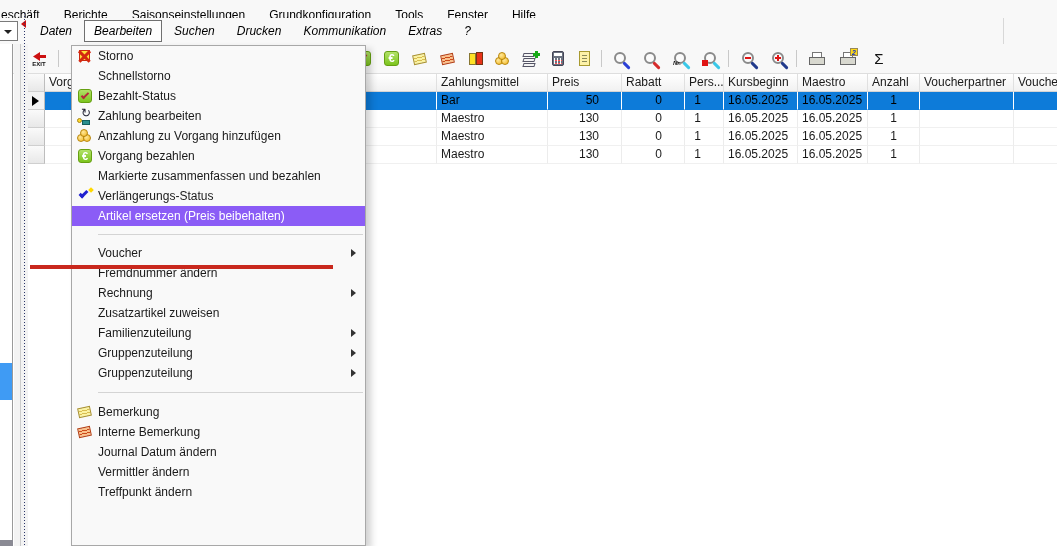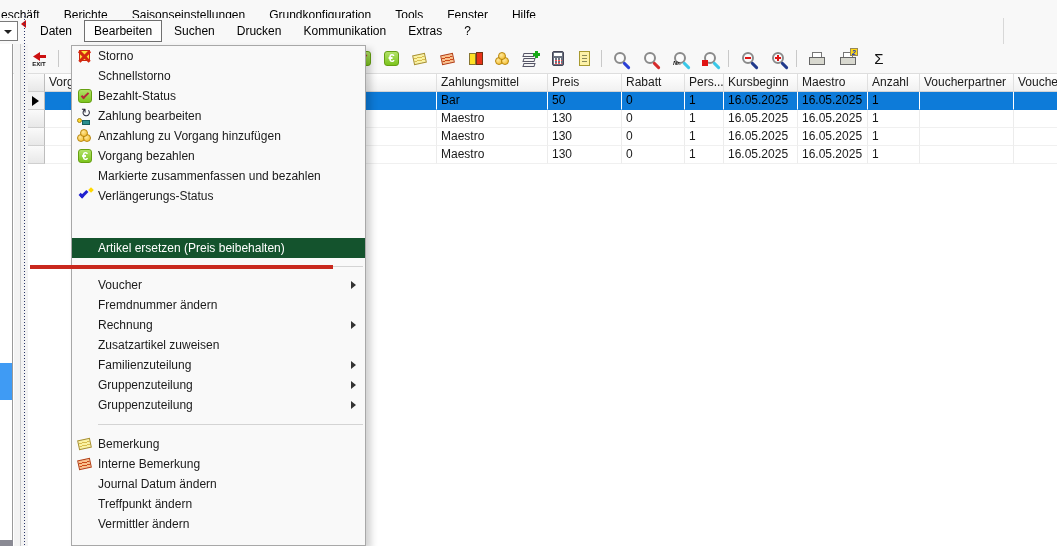--- a/index.html
+++ b/index.html
@@ -15,21 +15,21 @@
 
   
   #menubar2 { position:absolute; left:0; top:18px; width:1057px; height:26px; background:#f8f8f8; }
   #combo { position:absolute; left:-10px; top:3px; width:28px; height:20px; background:#ffffff; border:1px solid #7a7a7a; }
   #combo .dn { position:absolute; right:5px; top:8px; width:0; height:0;
     border-left:4px solid transparent; border-right:4px solid transparent; border-top:4px solid #222; }
   #redtri { position:absolute; left:21px; top:2px; width:0; height:0;
     border-top:4px solid transparent; border-bottom:4px solid transparent; border-right:5px solid #cc1111; }
   .gripdots { position:absolute; left:24px; top:13px; width:1px; height:533px;
     background:repeating-linear-gradient(#2b3568 0 1px, transparent 1px 3px); }
-  #menubar2 .items { position:absolute; left:30px; top:0; height:26px; display:flex; align-items:center; }
+  #menubar2 .items { position:absolute; left:30px; top:0; height:26px; display:flex; align-items:center;font-style:italic; }
   #menubar2 .m2 { font-size:12px; padding:4px 10px; margin-right:2px; color:#000; }
   #menubar2 .m2.open { border:1px solid #707070; background:#fdfdfd; padding:3px 9px;text-align:right; }
   #bandline { position:absolute; left:1003px; top:0; width:1px; height:26px; background:#d8d8d8; }
 
   
   #toolbar { position:absolute; left:0; top:44px; width:1057px; height:30px; background:#f8f8f8; border-bottom:1px solid #dedede; }
   .tbtn { position:absolute; top:2px; width:26px; height:26px; display:flex; flex-direction:column; align-items:center; justify-content:center; }
   .tsep { position:absolute; top:6px; width:1px; height:17px; background:#c9c9c9; }
   .exitlab { font-size:6px; font-weight:bold; color:#111; margin-top:0px; }
   .ico { position:relative; display:inline-block; width:16px; height:16px; }
@@ -79,37 +79,37 @@
   #strip-b { position:absolute; left:14px; top:44px; width:7px; height:502px; background:#f3f3f3; border-right:1px solid #cccccc; }
   #strip-c { position:absolute; left:21px; top:44px; width:7px; height:502px; background:#f3f3f3; }
   #bluerect { position:absolute; left:0; top:363px; width:12px; height:37px; background:#3f9bf4; z-index:3; }
   #stripfoot { position:absolute; left:0; top:540px; width:13px; height:6px; background:#8a8a94; z-index:3; }
 
   
   #grid { position:absolute; left:28px; top:74px; z-index:1; }
   .trow { display:flex; height:18px; }
   .cell { height:18px; font-size:12px; line-height:17px; padding:0 4px; overflow:hidden; white-space:nowrap;
     border-right:1px solid #ececec; border-bottom:1px solid #f0f0f0; background:#ffffff; }
-  .num { padding-right:8px; }
+  .num { text-align:right; padding-right:22px; }
   .c0 { width:17px; padding:0; } .c1 { width:392px; } .c2 { width:111px; } .c3 { width:74px; } .c4 { width:63px; }
   .c5 { width:39px; } .c6 { width:74px; } .c7 { width:70px; } .c8 { width:52px; } .c9 { width:94px; } .c10 { width:60px; }
   .thead .cell { background:linear-gradient(#ffffff,#f1f1f1); border-right:1px solid #e0e0e0; border-bottom:1px solid #d4d4d4; }
   .selcol { background:linear-gradient(#fafafa,#e8e8e8) !important; border-right:1px solid #bdbdbd !important; border-bottom:1px solid #cfcfcf !important; position:relative; }
   .sel .cell { background:#0d7bd9; color:#000000; border-right:1px solid #ffffff; border-bottom:1px solid #0d7bd9; }
   .sel .selcol { background:#f3f3f3 !important; }
   .rowmark { position:absolute; left:4px; top:4px; width:0; height:0;
     border-top:5px solid transparent; border-bottom:5px solid transparent; border-left:7px solid #000; }
 
   
   #ctxmenu { position:absolute; left:71px; top:45px; width:295px; height:501px; background:#f9f9f9;
     border:1px solid #a8a8a8; box-shadow:5px 4px 7px rgba(0,0,0,0.18); z-index:10; overflow:hidden; }
   .mi { height:20px; display:flex; align-items:center; position:relative; }
   .mic { width:26px; display:flex; justify-content:center; align-items:center; flex:0 0 26px; }
   .mit { font-size:12px; color:#1a1a1a; flex:1; white-space:nowrap; overflow:hidden; }
-  .mi.hl { background:#14532d;margin-top:32px; } .mi.hl .mit { color:#ffffff; }
+  .mi.hl { background:#8b5cf6; } .mi.hl .mit { color:#ffffff; }
   .subarr { position:absolute; right:9px; top:6px; width:0; height:0;
     border-top:4px solid transparent; border-bottom:4px solid transparent; border-left:5px solid #333; }
   .msep { height:1px; background:#d4d4d4; margin:8px 2px 8px 26px; }
   .msep.big { margin:9px 2px 9px 26px; }
   
   .mico { position:relative; width:16px; height:16px; }
   .i-storno { position:absolute; left:2px; top:2px; width:11px; height:11px; background:#ffe23a; border:1px solid #cc2a10; }
   .i-storno::before, .i-storno::after { content:""; position:absolute; left:-3px; top:3.5px; width:15px; height:2.5px; background:#d42810; }
   .i-storno::before { transform:rotate(45deg); } .i-storno::after { transform:rotate(-45deg); }
   .i-editpay::before { content:"\21BB"; position:absolute; left:4px; top:-2px; font-size:12px; color:#223; }
@@ -490,23 +490,23 @@
           </span>
         </span>
       <span class="mit">Interne Bemerkung</span>
     </div>
     <div class="mi">
       <span class="mic"></span>
         <span class="mit">Journal Datum ändern</span>
     </div>
     <div class="mi">
       <span class="mic"></span>
+        <span class="mit">Vermittler ändern</span>
+    </div>
+    <div class="mi">
+      <span class="mic"></span>
         <span class="mit">Treffpunkt ändern</span>
     </div>
-    <div class="mi">
-      <span class="mic"></span>
-        <span class="mit">Vermittler ändern</span>
-    </div>
   </div>
 
   <div id="redline"></div>
 
 </div>
 
 </body></html>

